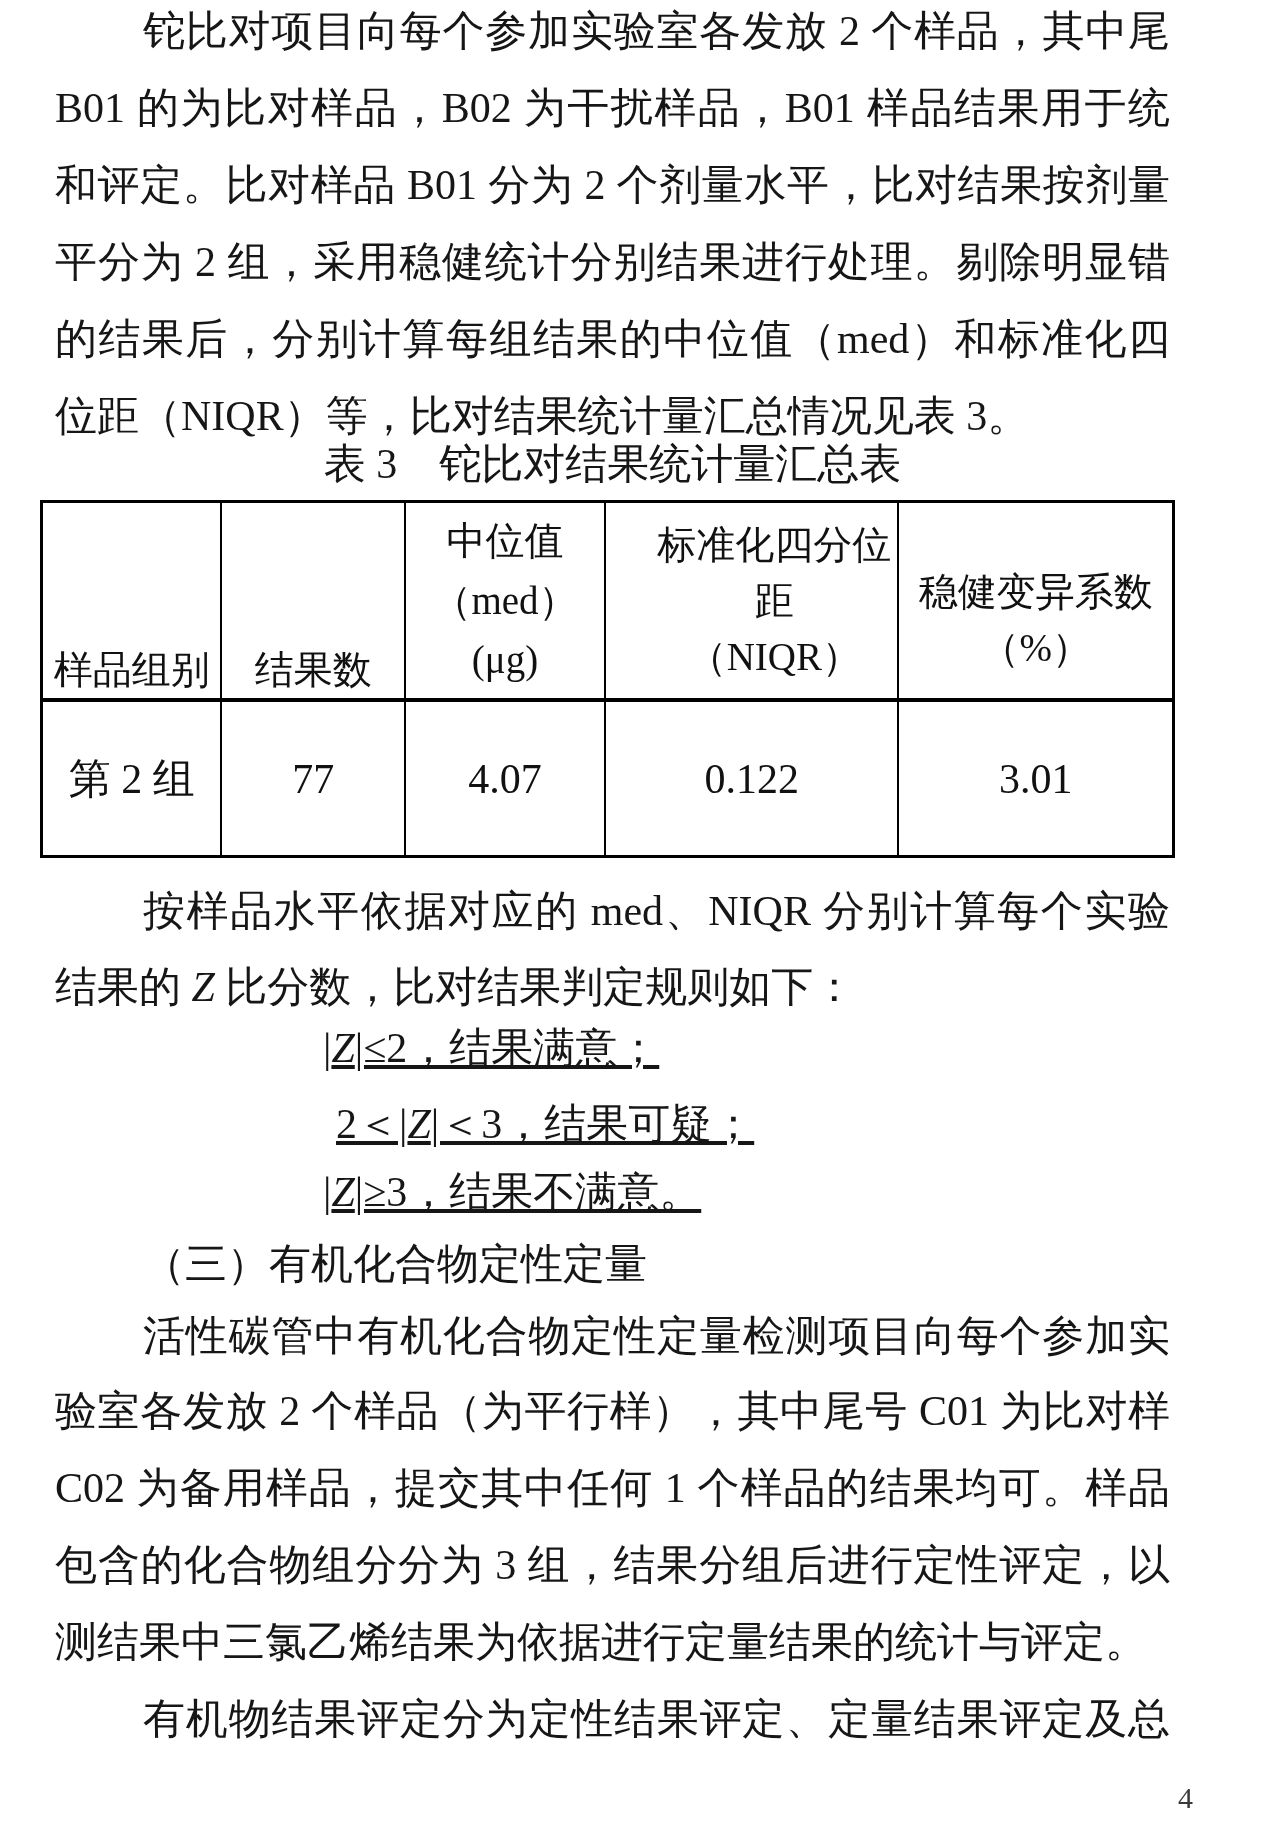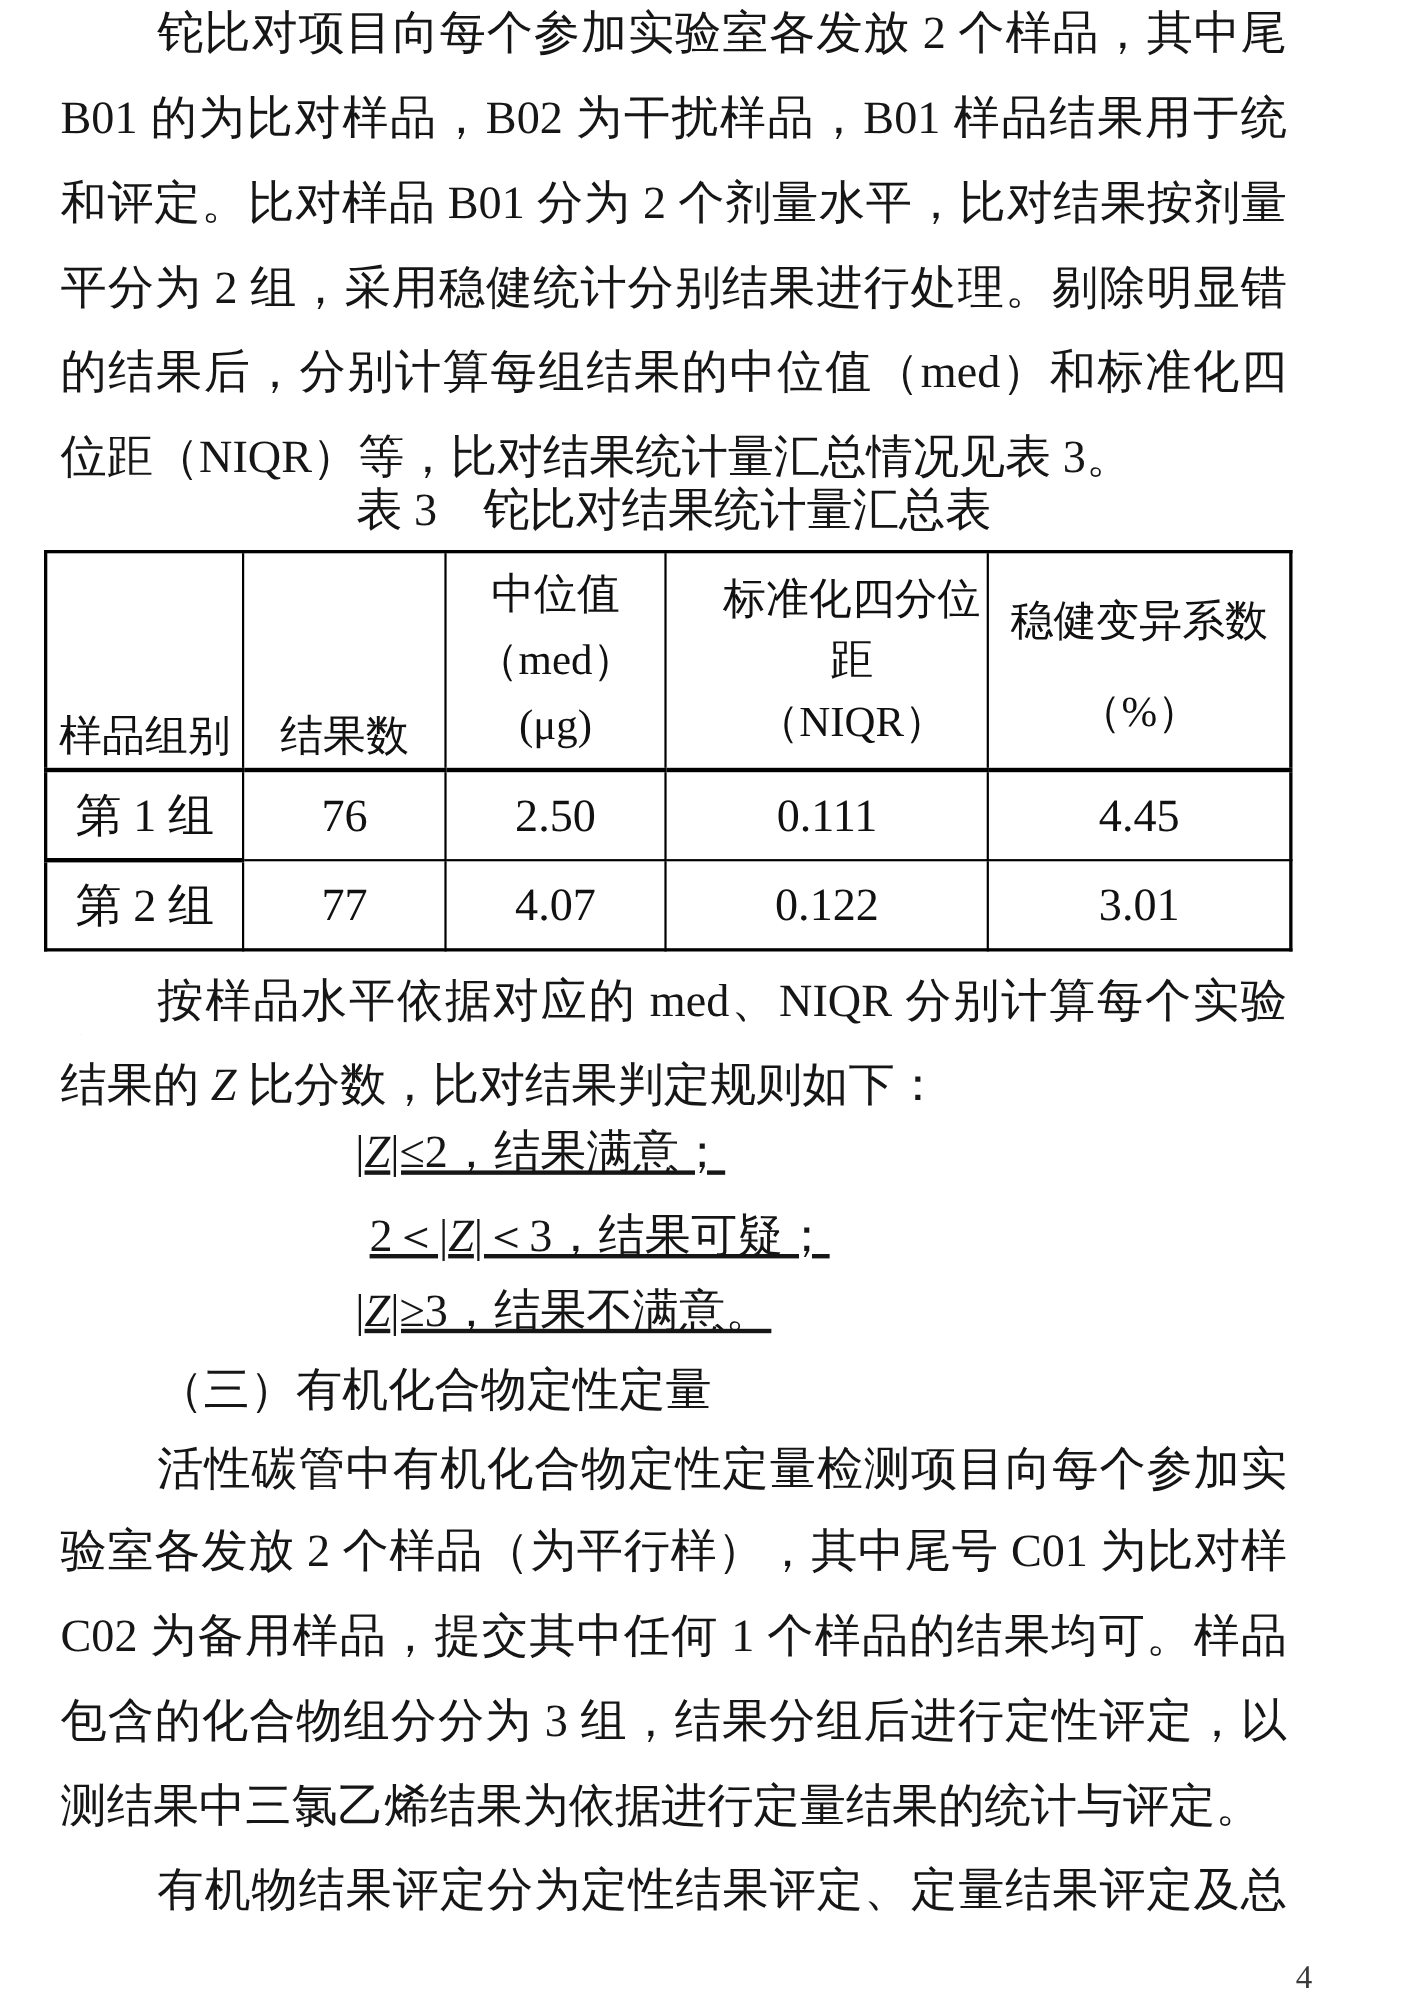--- a/index.html
+++ b/index.html
@@ -41,21 +41,21 @@
     text-align:center; vertical-align:middle;
     color:#111;
   }
   .doc-table thead th { border-bottom:4px solid #000; height:195px; font-size:39px; }
   .doc-table tbody td { height:78px; font-size:42px; }
   .hcell { display:flex; flex-direction:column; align-items:center; height:195px; box-sizing:border-box; }
   .hc-center { justify-content:flex-end; }
   .hc-evenly { justify-content:space-evenly; padding:6px 0; }
   .hc-pair { justify-content:center;padding-left:45px; }
   .hc-pair span { line-height:74px; }
-  .hc-split { justify-content:space-between; padding:34px 0 22px 0; }
+  .hc-split { justify-content:flex-end; padding:34px 0 22px 0; }
   .hcell span { display:block; line-height:56px; }
   .thickb { border-bottom-width:4px !important; }
   .pagenum {
     position:absolute; left:1178px; top:1781px;
     font-size:30px; color:#3a3a3a;
   }
 </style>
 </head>
 <body>
 
@@ -104,27 +104,20 @@
       <th>
         <div class="hcell hc-split">
           <span>稳健变异系数</span>
           <span>（%）</span>
         </div>
       </th>
     </tr>
   </thead>
   <tbody>
     <tr>
-      <td class="thickb">第 1 组</td>
-      <td>76</td>
-      <td>2.50</td>
-      <td>0.111</td>
-      <td>4.45</td>
-    </tr>
-    <tr>
       <td>第 2 组</td>
       <td>77</td>
       <td>4.07</td>
       <td>0.122</td>
       <td>3.01</td>
     </tr>
   </tbody>
 </table>
 
 <div class="line jl ind" style="top:885px">按样品水平依据对应的 med、NIQR 分别计算每个实验室</div>

